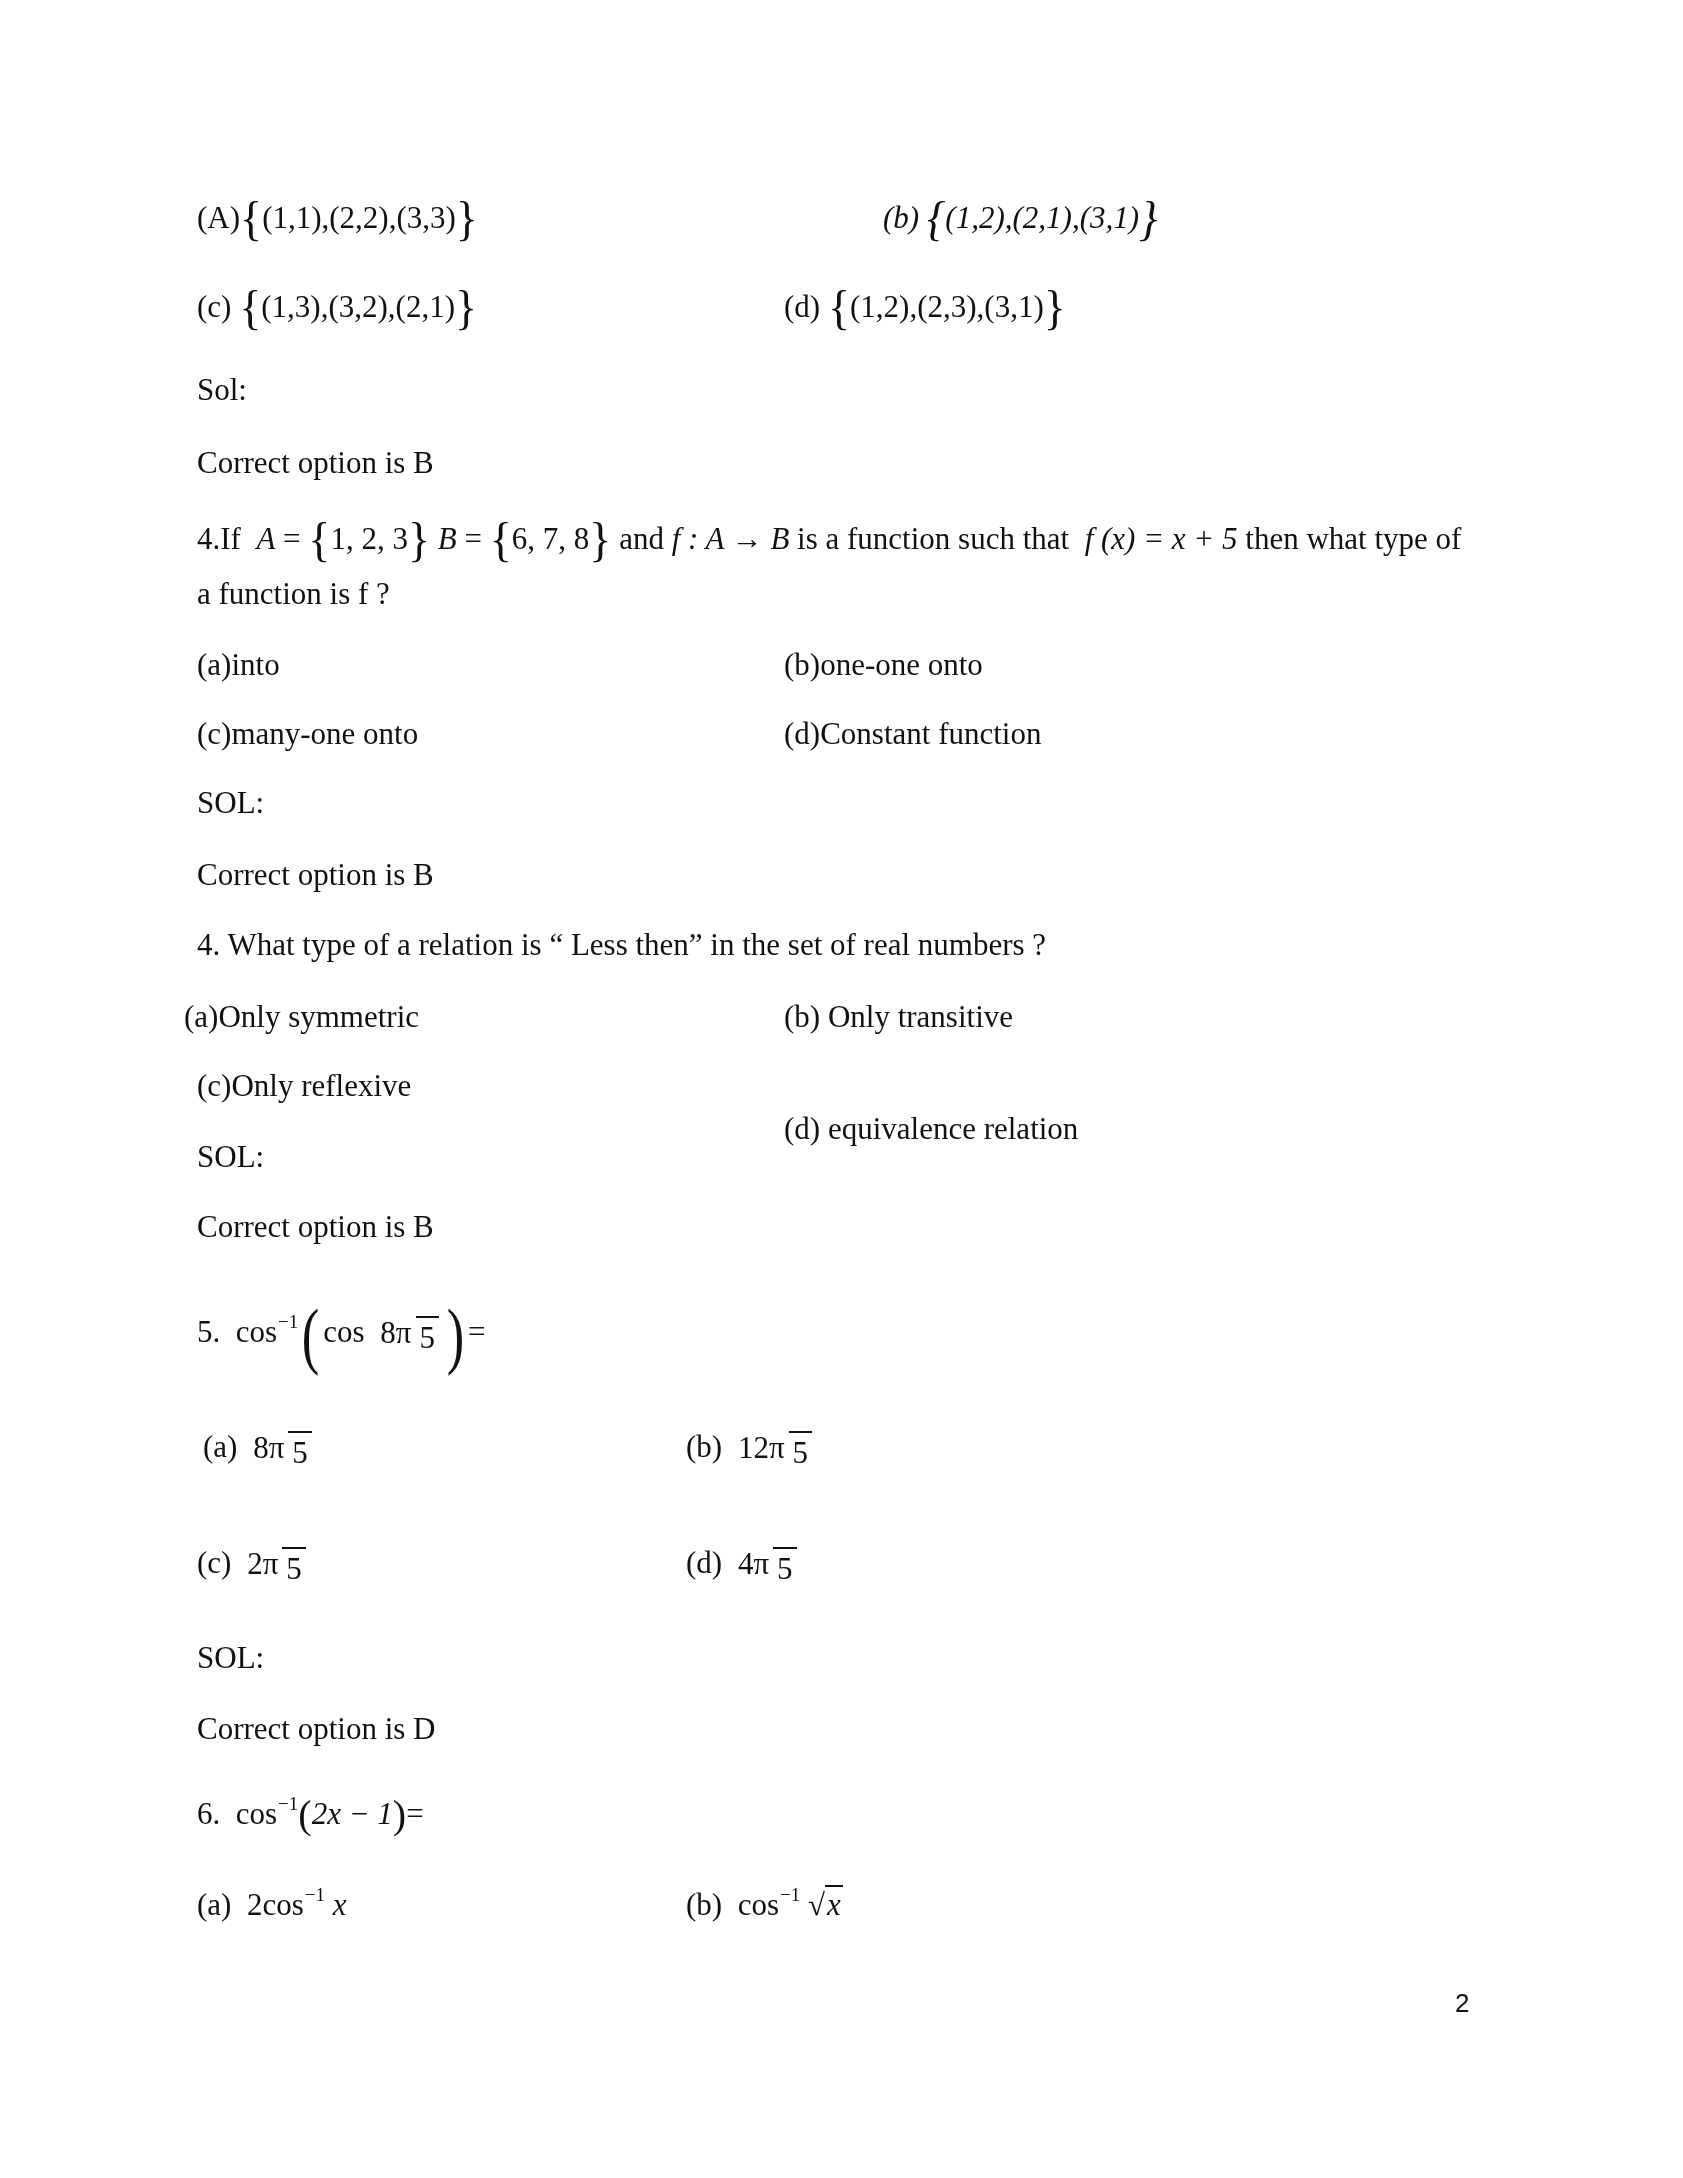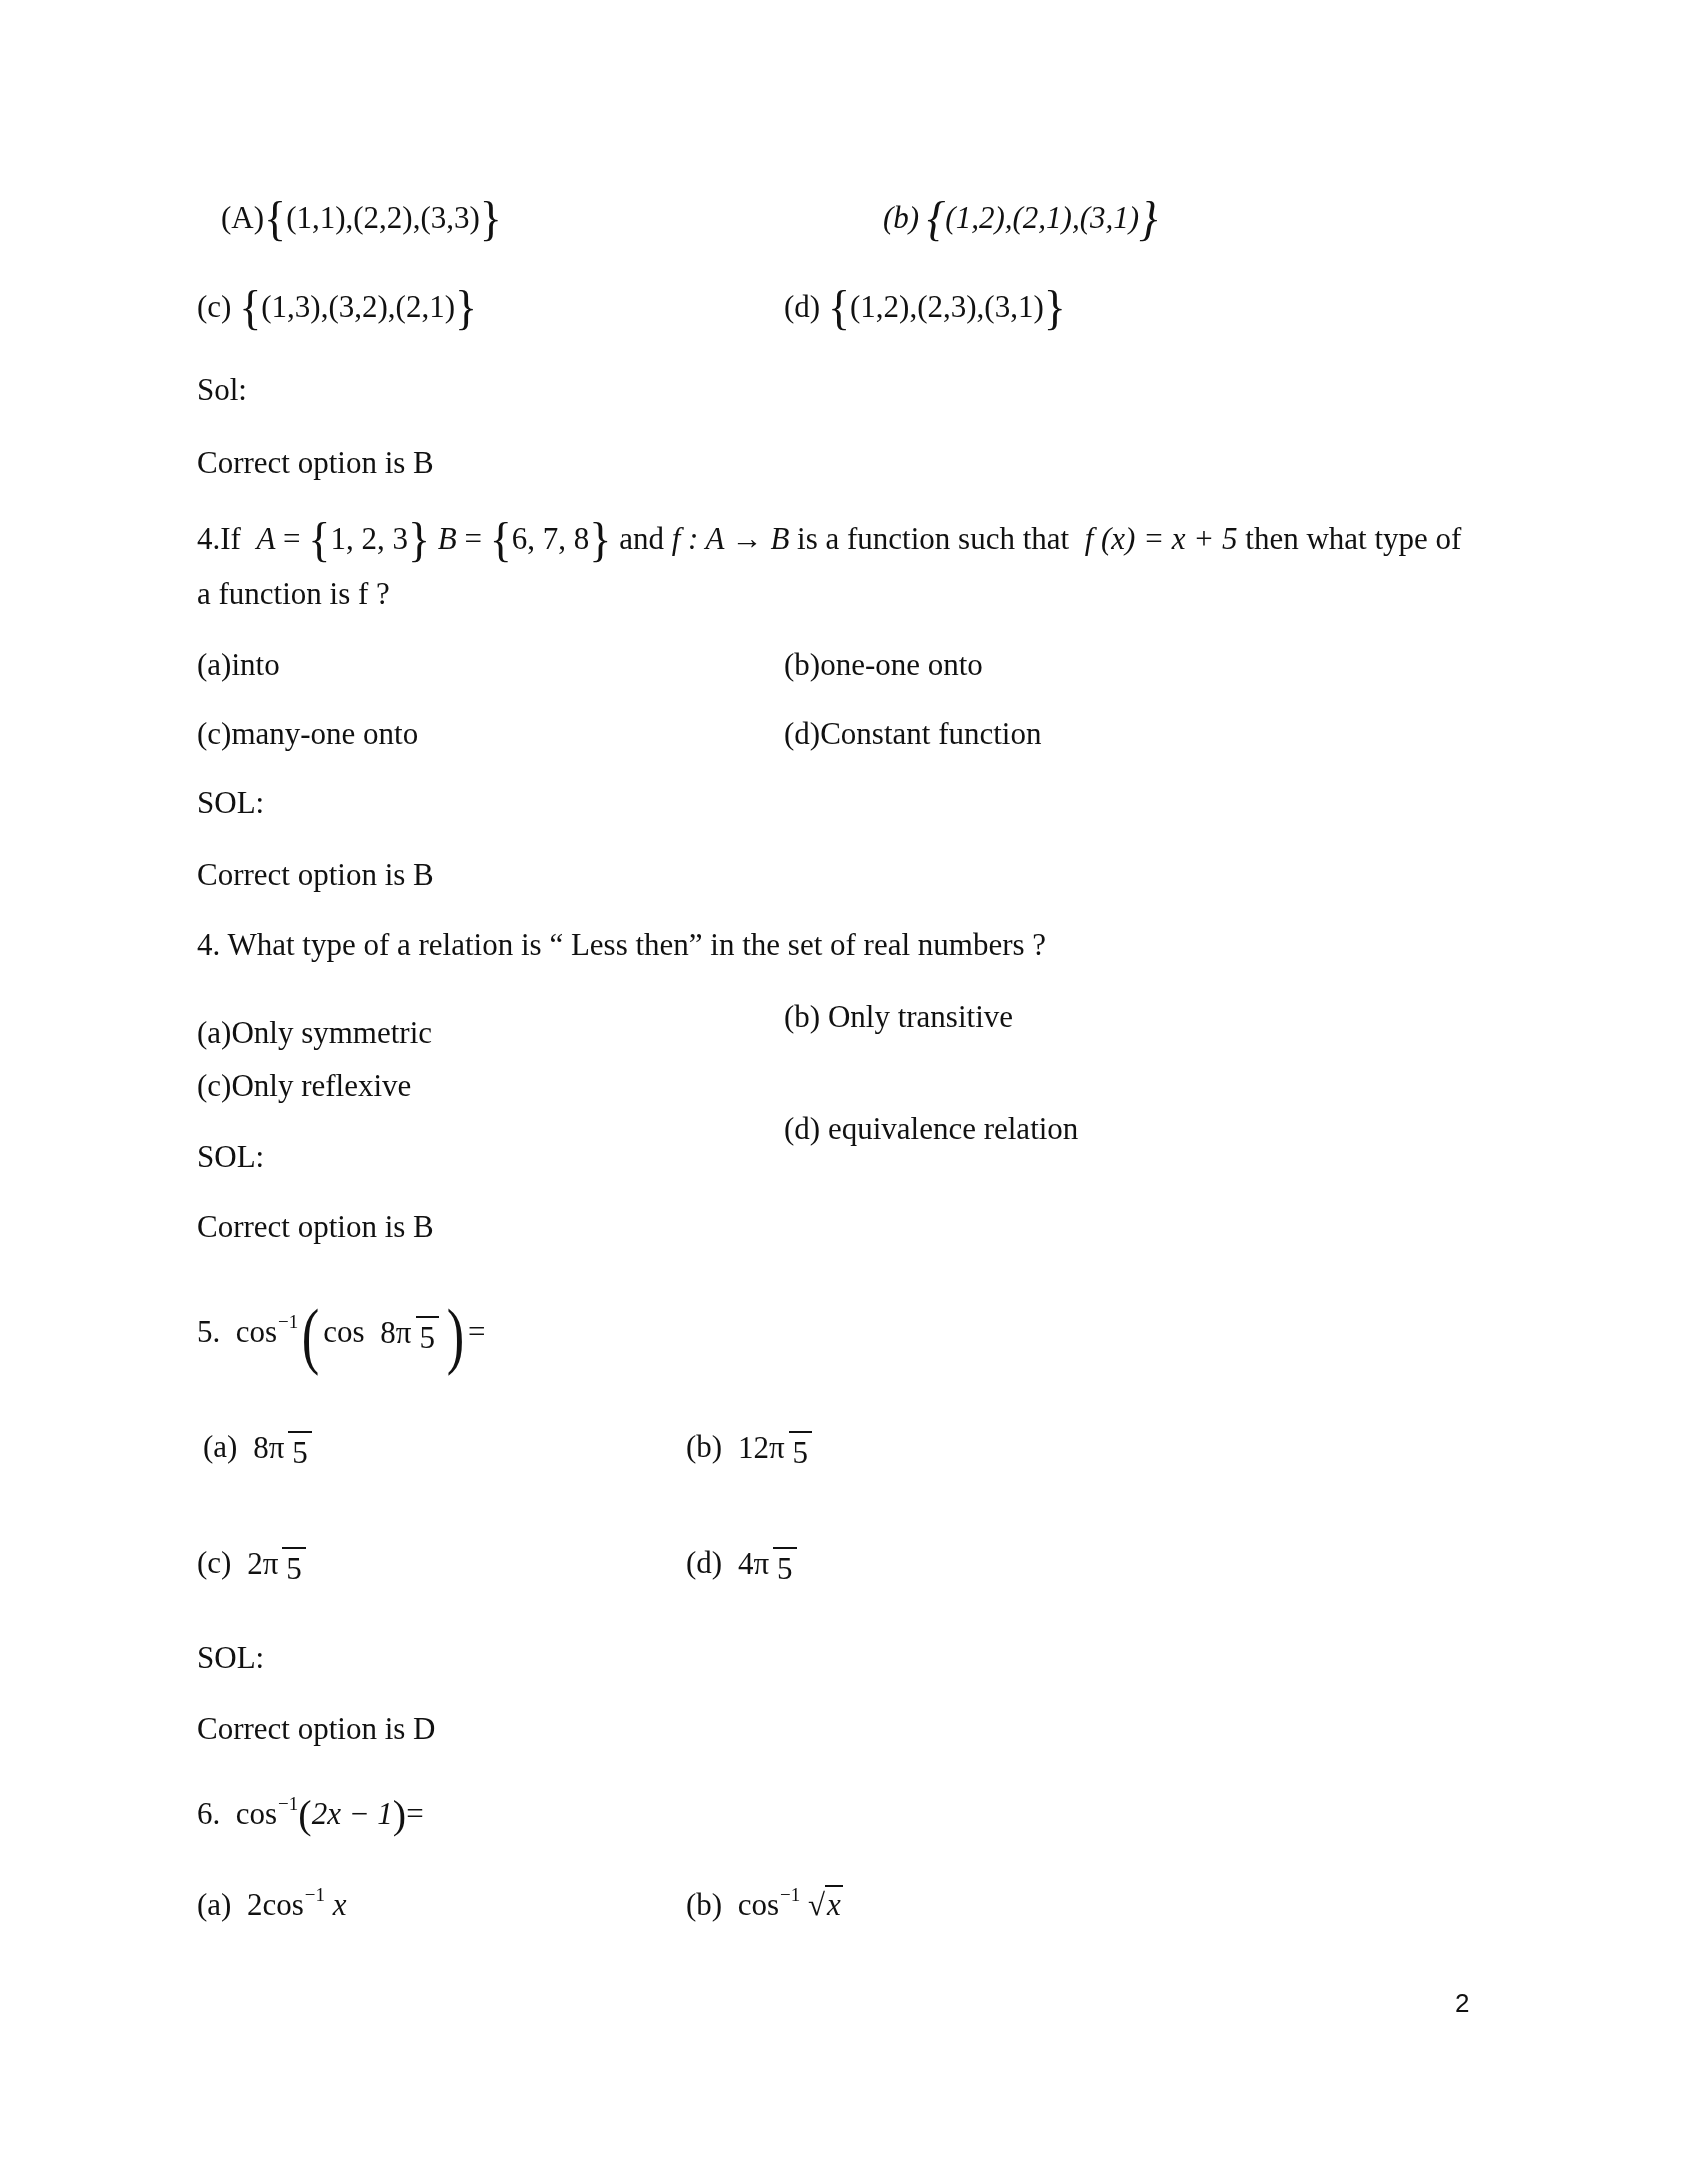--- a/index.html
+++ b/index.html
@@ -15,21 +15,21 @@
   .frac .den { padding:4px 4px 0 4px; font-size:31px; border-top:2px solid #111; width:100%; text-align:center; }
   .sup { font-size:19px; vertical-align:14px; margin-left:1px; }
   .bigparen { font-size:75px; line-height:1; vertical-align:middle; font-weight:100; transform:scaleX(0.7); display:inline-block; }
   .sqrt { display:inline-block; }
   .sqrt .rad { border-top:2px solid #111; padding:0 2px; font-style:italic; }
   .pagenum { position:absolute; font-family:"Liberation Sans", sans-serif; font-size:26px; }
 </style>
 </head>
 <body>
 
-<div class="line math" style="left:197px; top:198px;margin-left:24px;">
+<div class="line math" style="left:197px; top:198px;">
   <span>(A)</span><span class="brace">{</span><span>(1,1)</span>,<span>(2,2)</span>,<span>(3,3)</span><span class="brace">}</span>
 </div>
 <div class="line math" style="left:883px; top:198px;font-style:italic;">
   <span>(b)</span>&nbsp;<span class="brace">{</span><span>(1,2)</span>,<span>(2,1)</span>,<span>(3,1)</span><span class="brace">}</span>
 </div>
 <div class="line math" style="left:197px; top:287px;">
   <span>(c)</span>&nbsp;<span class="brace">{</span><span>(1,3)</span>,<span>(3,2)</span>,<span>(2,1)</span><span class="brace">}</span>
 </div>
 <div class="line math" style="left:784px; top:287px;">
   <span>(d)</span>&nbsp;<span class="brace">{</span><span>(1,2)</span>,<span>(2,3)</span>,<span>(3,1)</span><span class="brace">}</span>
@@ -62,21 +62,21 @@
 <div class="line" style="left:197px; top:714px;">
   <span>(c)</span><span>many-one onto</span>
 </div>
 <div class="line" style="left:784px; top:714px;">
   <span>(d)</span><span>Constant function</span>
 </div>
 <div class="line" style="left:197px; top:783px;">SOL:</div>
 <div class="line" style="left:197px; top:855px;">Correct option is B</div>
 
 <div class="line" style="left:197px; top:925px;">4. What type of a relation is “ Less then” in the set of real numbers ?</div>
-<div class="line" style="left:197px; top:997px;margin-top:16px;">
+<div class="line" style="left:184px; top:997px;">
   <span>(a)</span><span>Only symmetric</span>
 </div>
 <div class="line" style="left:784px; top:997px;">
   <span>(b) </span><span>Only transitive</span>
 </div>
 <div class="line" style="left:197px; top:1066px;">
   <span>(c)</span><span>Only reflexive</span>
 </div>
 <div class="line" style="left:784px; top:1066px;margin-top:43px;">
   <span>(d) </span><span>equivalence relation</span>

